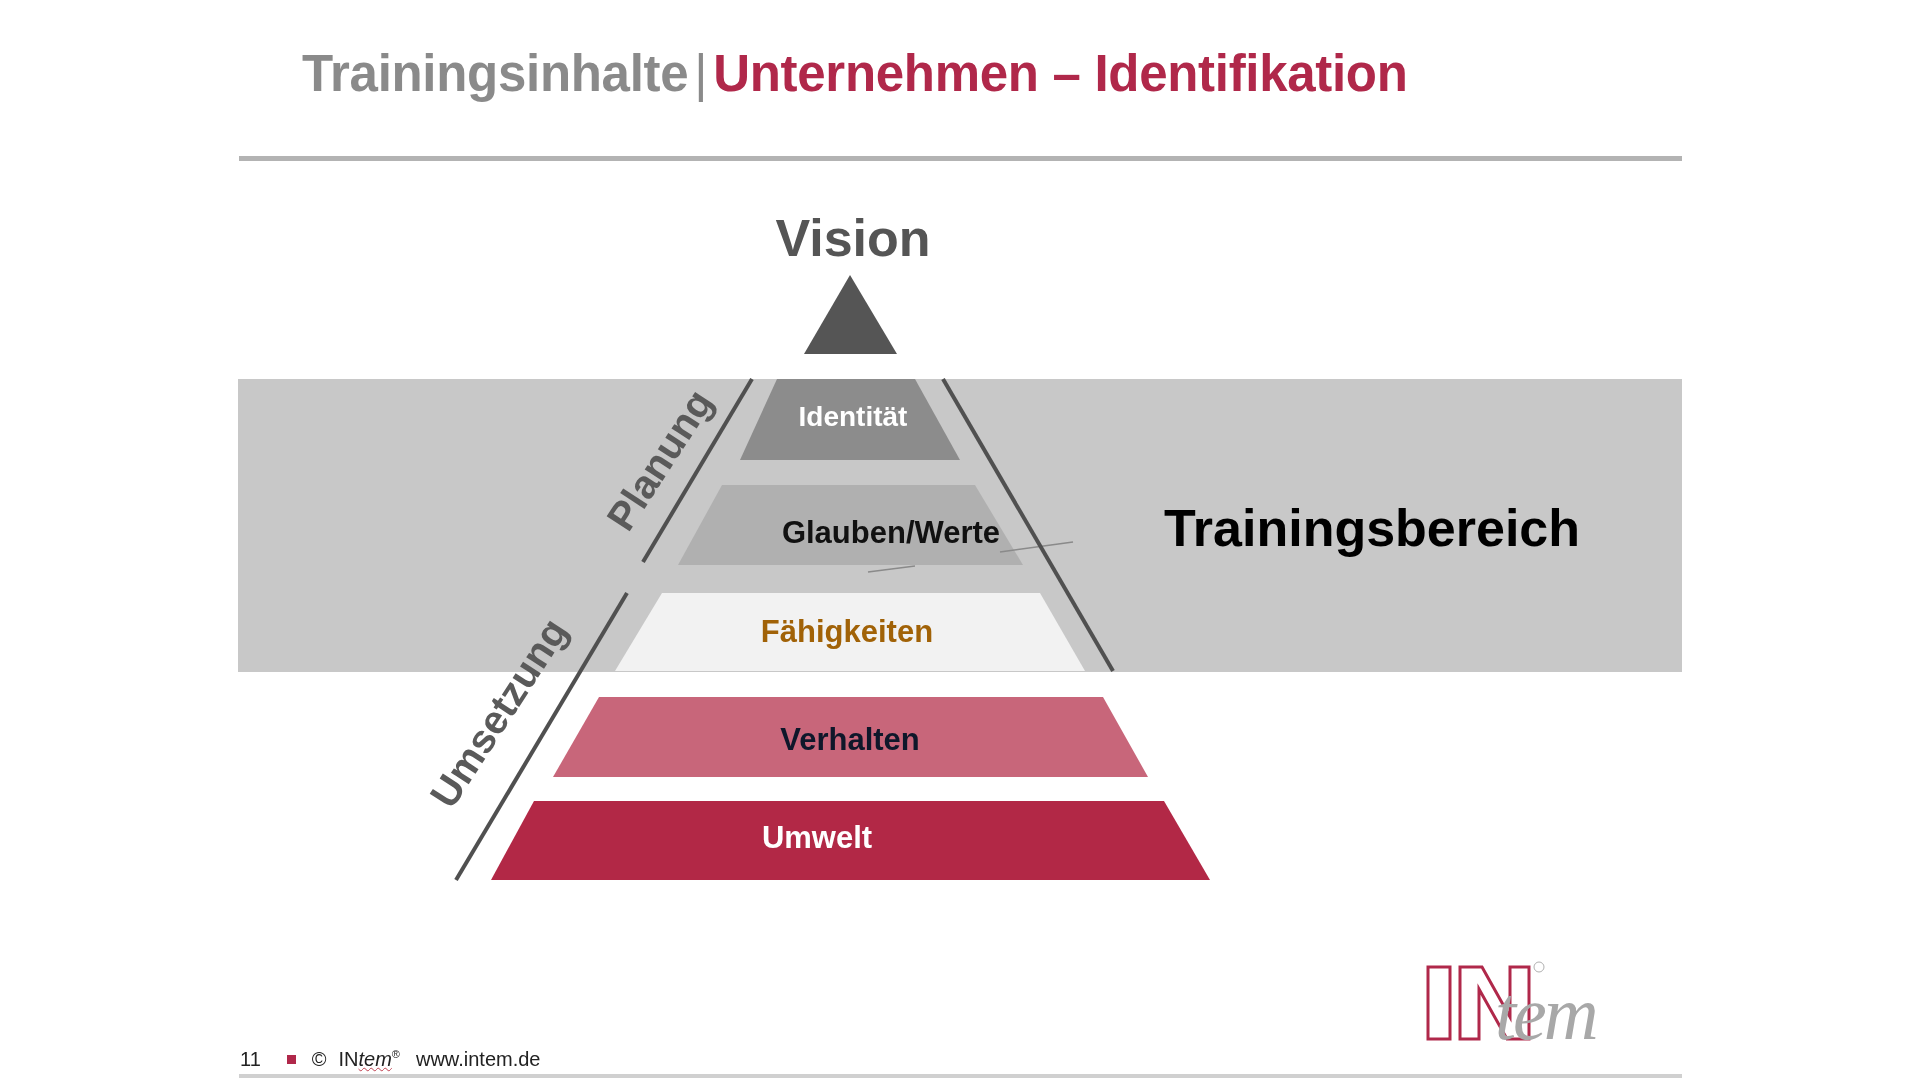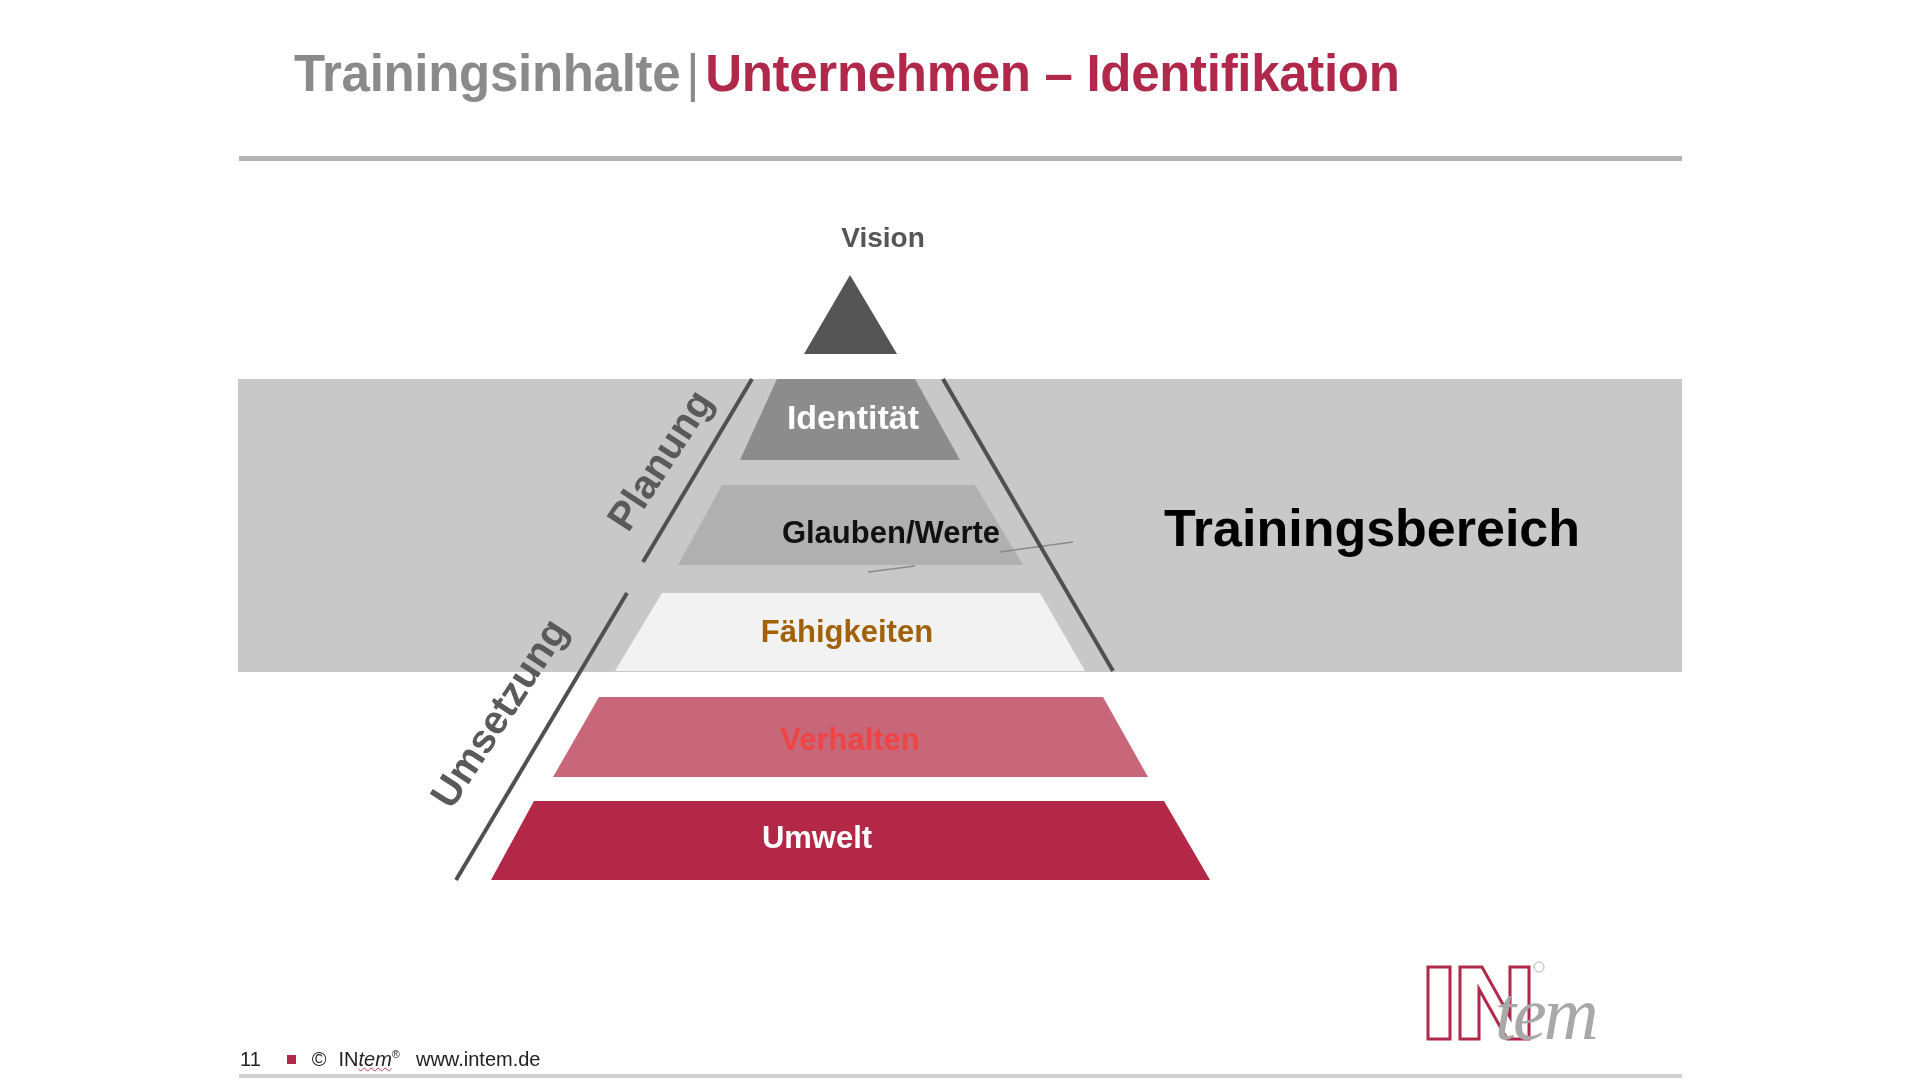--- a/index.html
+++ b/index.html
@@ -3,38 +3,38 @@
 <meta charset="utf-8">
 <style>
   html, body { margin: 0; padding: 0; }
   body {
     width: 1920px; height: 1080px; position: relative; overflow: hidden;
     background: #ffffff;
     font-family: "Liberation Sans", sans-serif;
   }
   .abs { position: absolute; }
   .title {
-    left: 294px; top: 44px; font-size: 51px; font-weight: bold;
+    left: 302px; top: 44px; font-size: 51px; font-weight: bold;
     white-space: nowrap; letter-spacing: -0.3px; line-height: 60px;
   }
   .title .t-gray { color: #8a8a8a; }
   .title .t-sep { color: #8a8a8a; font-weight: normal; padding: 0 6px; }
   .title .t-red { color: #b0284a; }
   .top-rule { left: 239px; top: 156px; width: 1443px; height: 5px; background: #b3b3b3; }
   .band { left: 238px; top: 379px; width: 1444px; height: 293px; background: #c8c8c8; }
   svg.pyr { left: 0; top: 0; width: 1920px; height: 1080px; }
   .lbl {
     position: absolute; font-weight: bold; white-space: nowrap;
     transform: translate(-50%, -50%); text-align: center;
   }
-  .vision { left: 883px; top: 238px; font-size: 28px; color: #555555; }
-  .identitaet { left: 853px; top: 417px; font-size: 34px; color: #ffffff; }
+  .vision { left: 853px; top: 238px; font-size: 52px; color: #555555; }
+  .identitaet { left: 853px; top: 417px; font-size: 28px; color: #ffffff; }
   .glauben { left: 848px; top: 533px; font-size: 31px; color: #111111; margin-left: 43px; }
   .faehig { left: 847px; top: 632px; font-size: 31px; color: #a16207; }
-  .verhalten { left: 850px; top: 740px; font-size: 31px; color: #ef4444; }
+  .verhalten { left: 850px; top: 740px; font-size: 31px; color: #0f172a; }
   .umwelt { left: 817px; top: 838px; font-size: 31px; color: #ffffff; }
   .training { left: 1372px; top: 528px; font-size: 52px; color: #000000; }
   .side {
     position: absolute; font-weight: bold; white-space: nowrap; color: #5a5a5a;
     font-size: 40px; transform: translate(-50%, -50%) rotate(-57deg);
   }
   .planung { left: 660px; top: 460px; }
   .umsetzung { left: 499px; top: 713px; }
   .footer {
     left: 240px; top: 1048px; font-size: 20px; color: #222222; white-space: nowrap;

